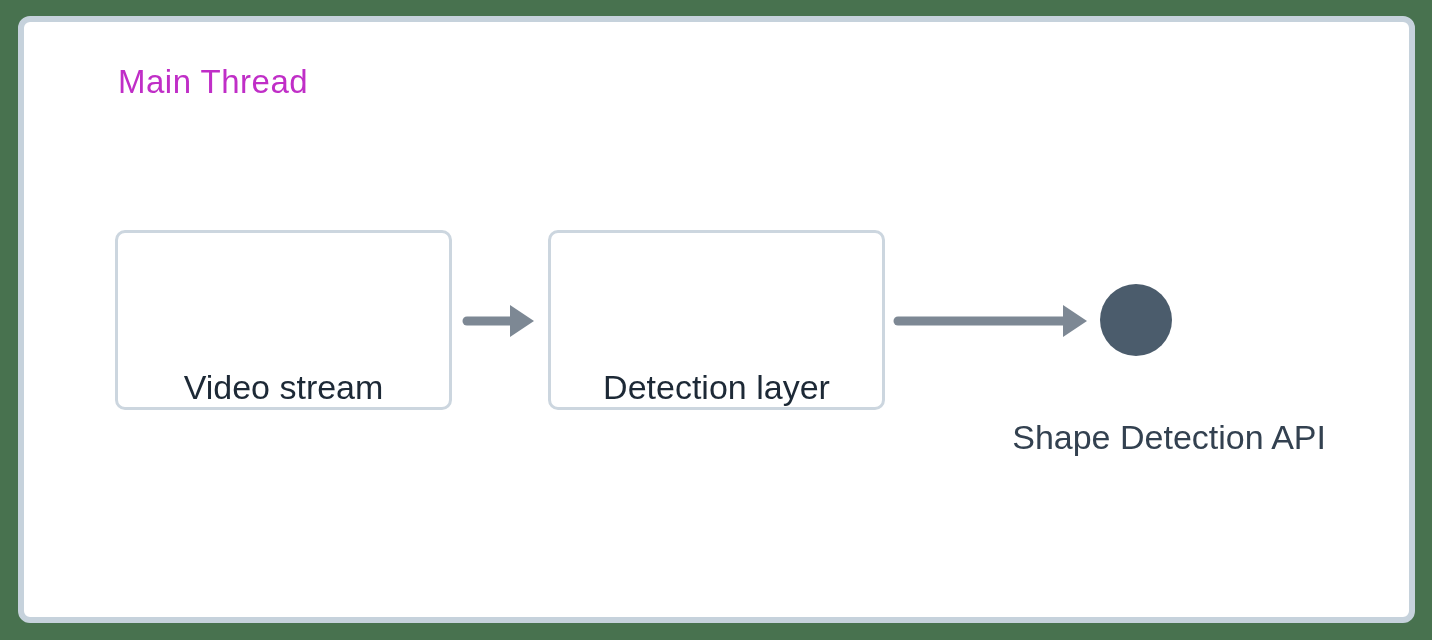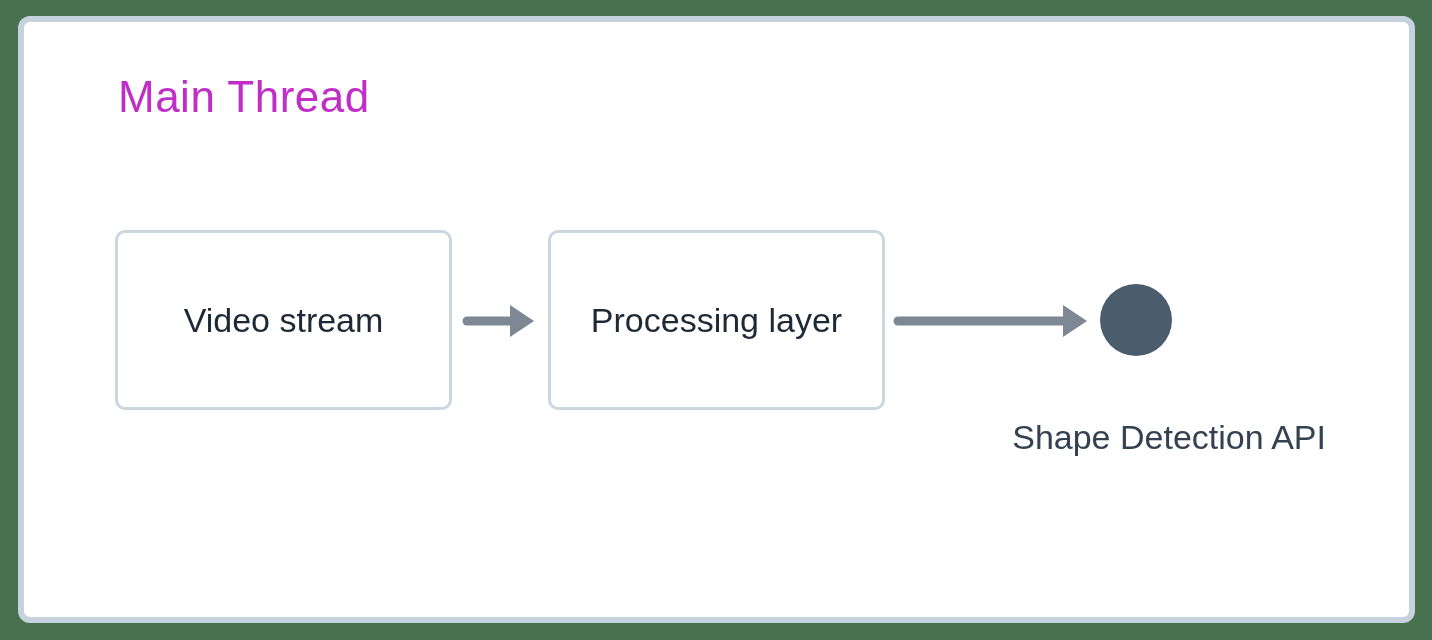--- a/index.html
+++ b/index.html
@@ -31,37 +31,37 @@
     top: 16px;
     width: 1397px;
     height: 607px;
     background: var(--card-bg);
     border: 6px solid var(--card-border);
     border-radius: 12px;
   }
   .frame-label {
     position: absolute;
     left: 118px;
-    top: 73px;
-    font-size: 44px;
+    top: 64px;
+    font-size: 33px;
     line-height: 1.1;
     color: var(--frame-label);
     letter-spacing: 0.5px;
     white-space: nowrap;
   }
   .node {
     position: absolute;
     top: 230px;
     width: 337px;
     height: 180px;
     background: var(--card-bg);
     border: 3px solid var(--node-border);
     border-radius: 10px;
     display: flex;
-    align-items: center;
+    align-items: flex-end;
     justify-content: center;
     font-size: 34px;
     color: var(--node-text);
     white-space: nowrap;
   }
   .node-video { left: 115px; }
   .node-processing { left: 548px; }
   .arrow-svg {
     position: absolute;
     top: 0;
@@ -97,21 +97,21 @@
 
   <div class="card"></div>
 
   <div class="frame-label">Main Thread</div>
 
   <div class="node node-video">
     <span>Video stream</span>
   </div>
 
   <div class="node node-processing">
-    <span>Processing layer</span>
+    <span>Detection layer</span>
   </div>
 
   <svg class="arrow-svg" viewBox="0 0 1432 640">
     <g>
       <line x1="467" y1="321" x2="511" y2="321" stroke="var(--arrow)" stroke-width="9" stroke-linecap="round"></line>
       <polygon points="510,305 534,321 510,337" fill="var(--arrow)"></polygon>
     </g>
     <g>
       <line x1="898" y1="321" x2="1064" y2="321" stroke="var(--arrow)" stroke-width="9" stroke-linecap="round"></line>
       <polygon points="1063,305 1087,321 1063,337" fill="var(--arrow)"></polygon>

